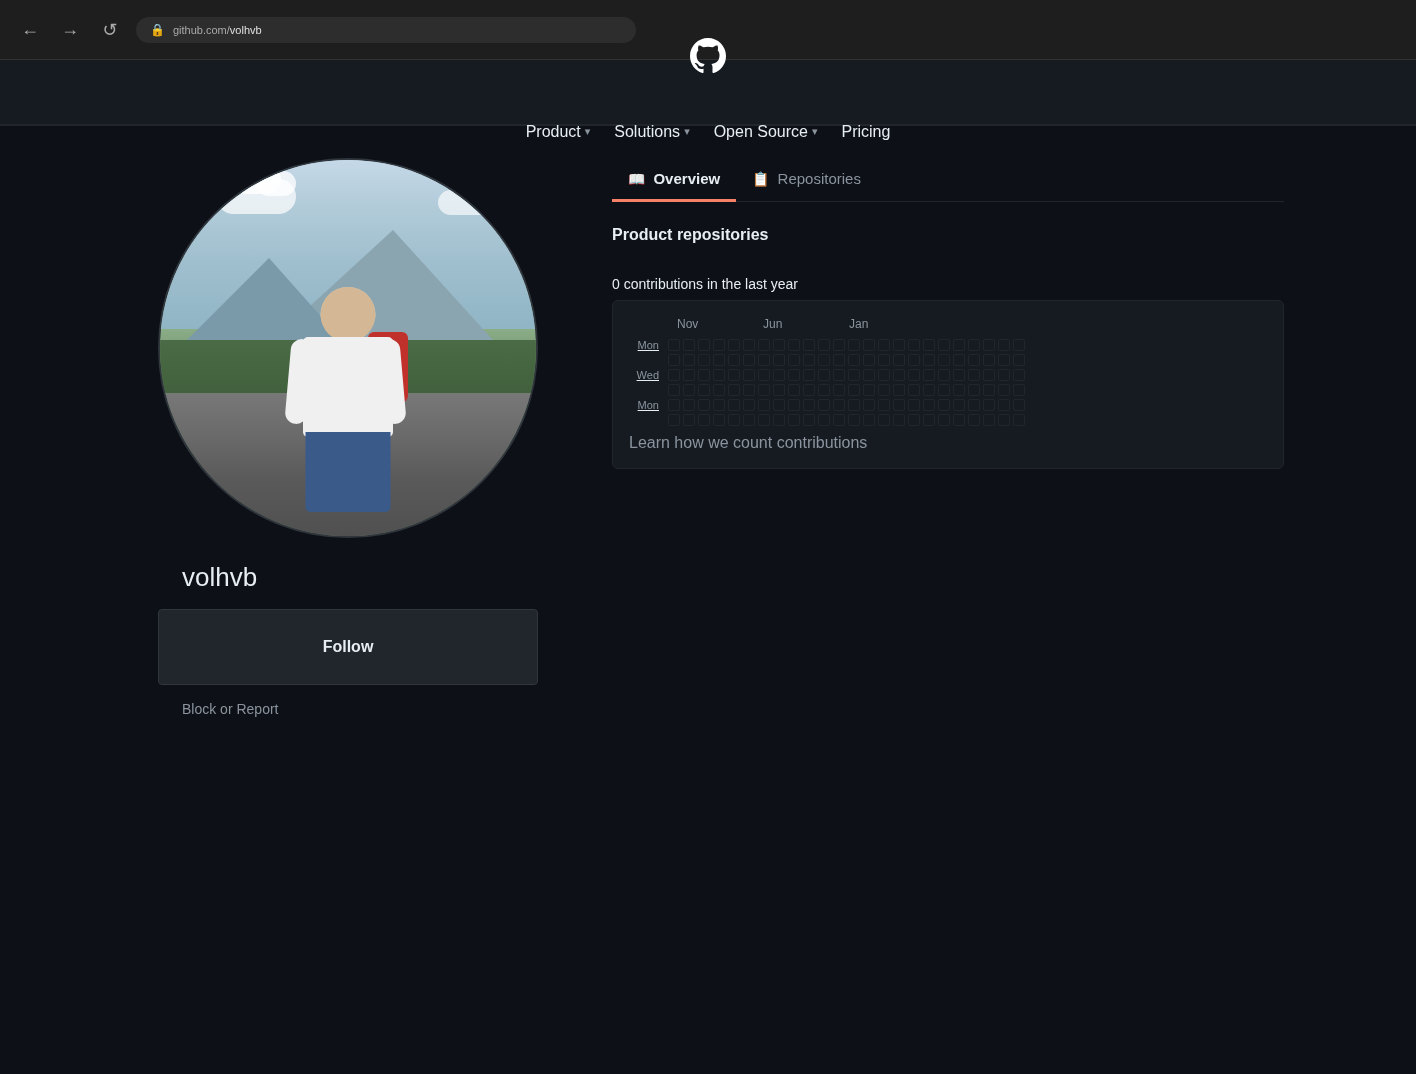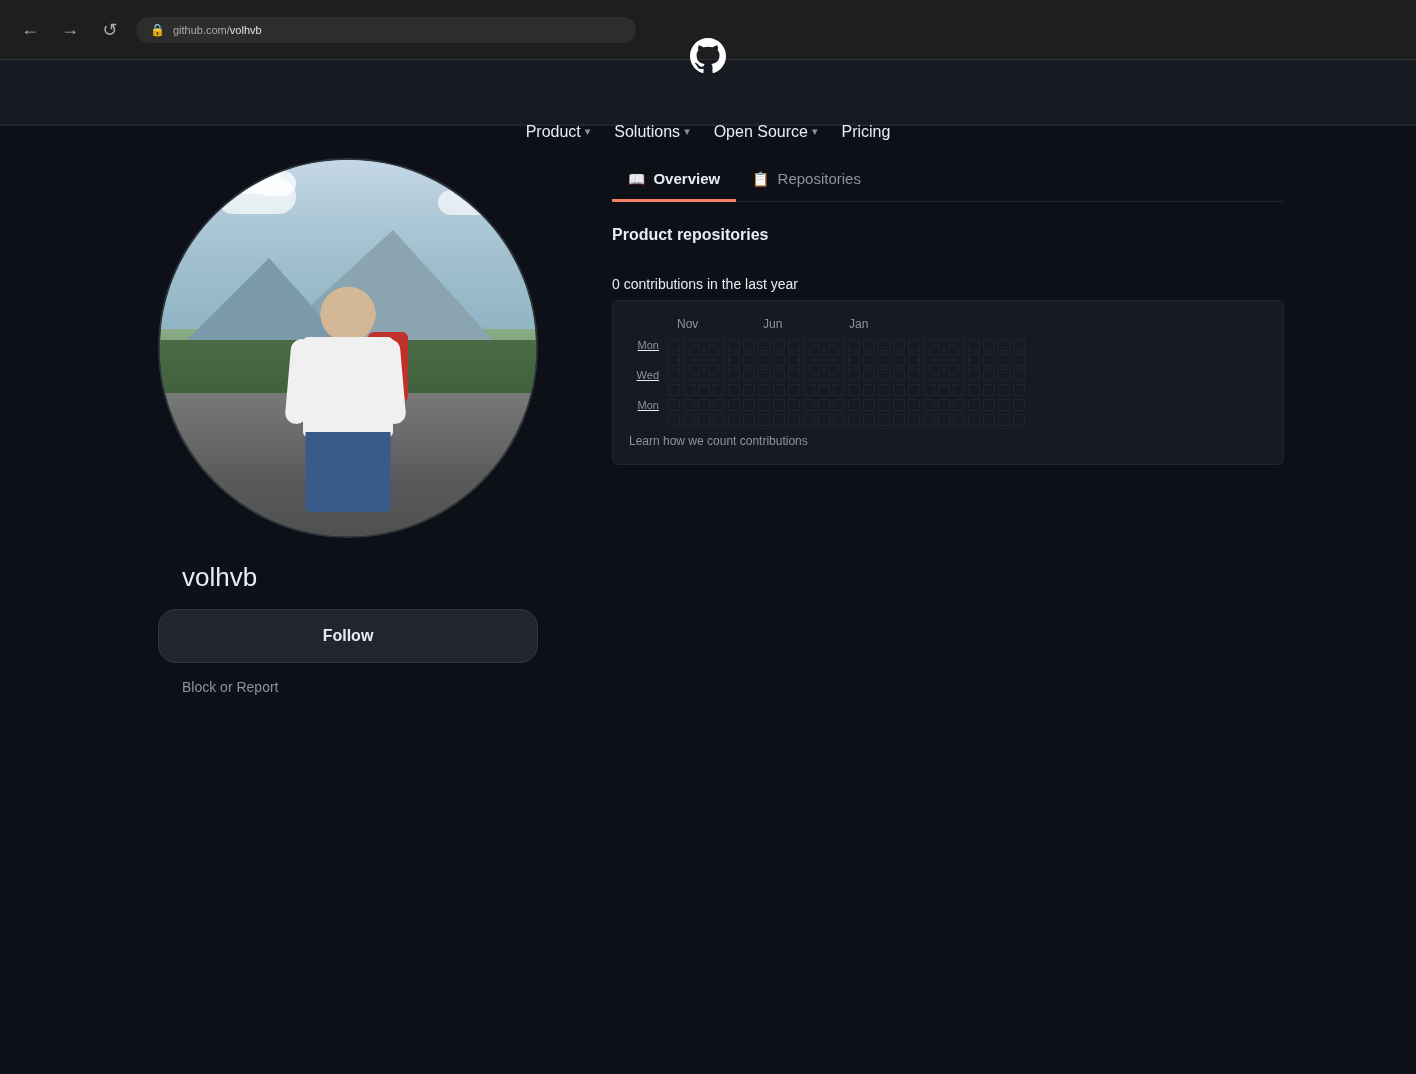--- a/index.html
+++ b/index.html
@@ -325,24 +325,24 @@
       font-size: 26px;
       font-weight: 300;
       color: #e6edf3;
       margin-bottom: 16px;
       align-self: flex-start;
       padding-left: 50px;
     }
 
     .follow-btn {
       width: 380px;
-      padding: 17px 20px;
+      padding: 28px 20px;
       background: #21262d;
       border: 1px solid #30363d;
-      border-radius: 18px;
+      border-radius: 4px;
       color: #e6edf3;
       font-size: 16px;
       font-weight: 600;
       cursor: pointer;
       text-align: center;
       margin-bottom: 16px;
     }
 
     .block-report-link {
       color: #8b949e;
@@ -454,21 +454,21 @@
       width: 12px;
       height: 12px;
       background: #161b22;
       border-radius: 2px;
       border: 1px solid rgba(255,255,255,0.05);
     }
 
     .day-cell.level-0 { background: #161b22; }
 
     .graph-footer {
-      font-size: 12px;
+      font-size: 16px;
       color: #8b949e;
       margin-top: 8px;
     }
 
     
     .page-divider {
       height: 1px;
       background: #21262d;
       margin: 0;
     }

